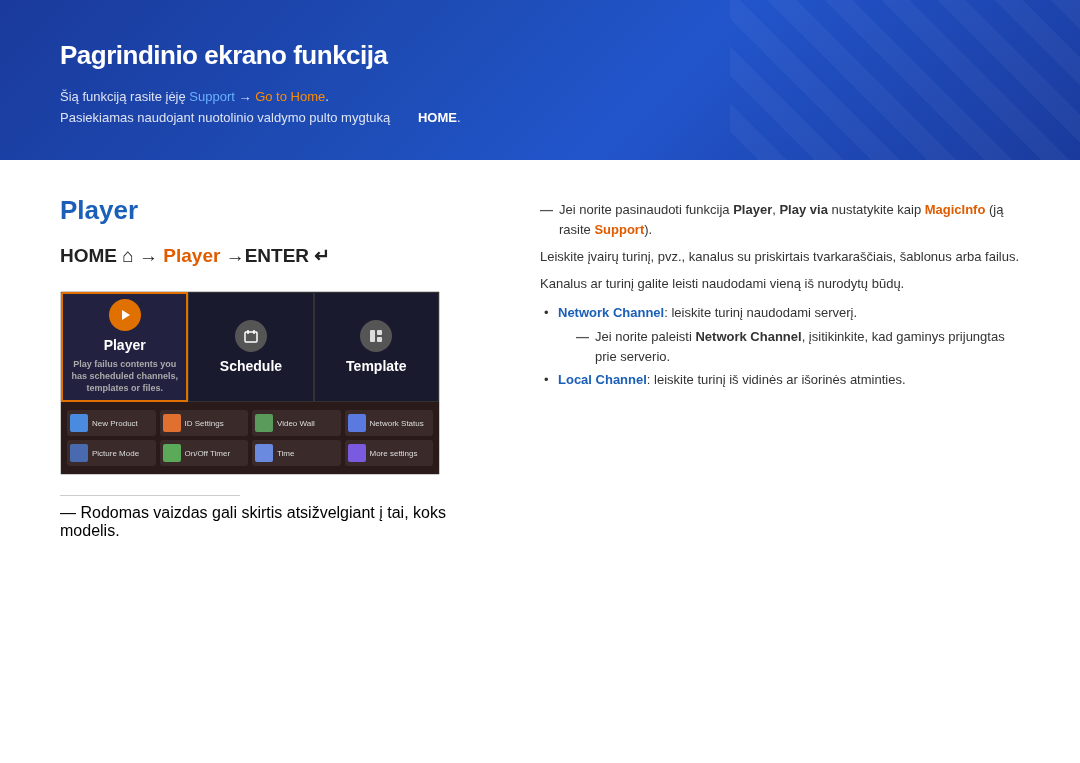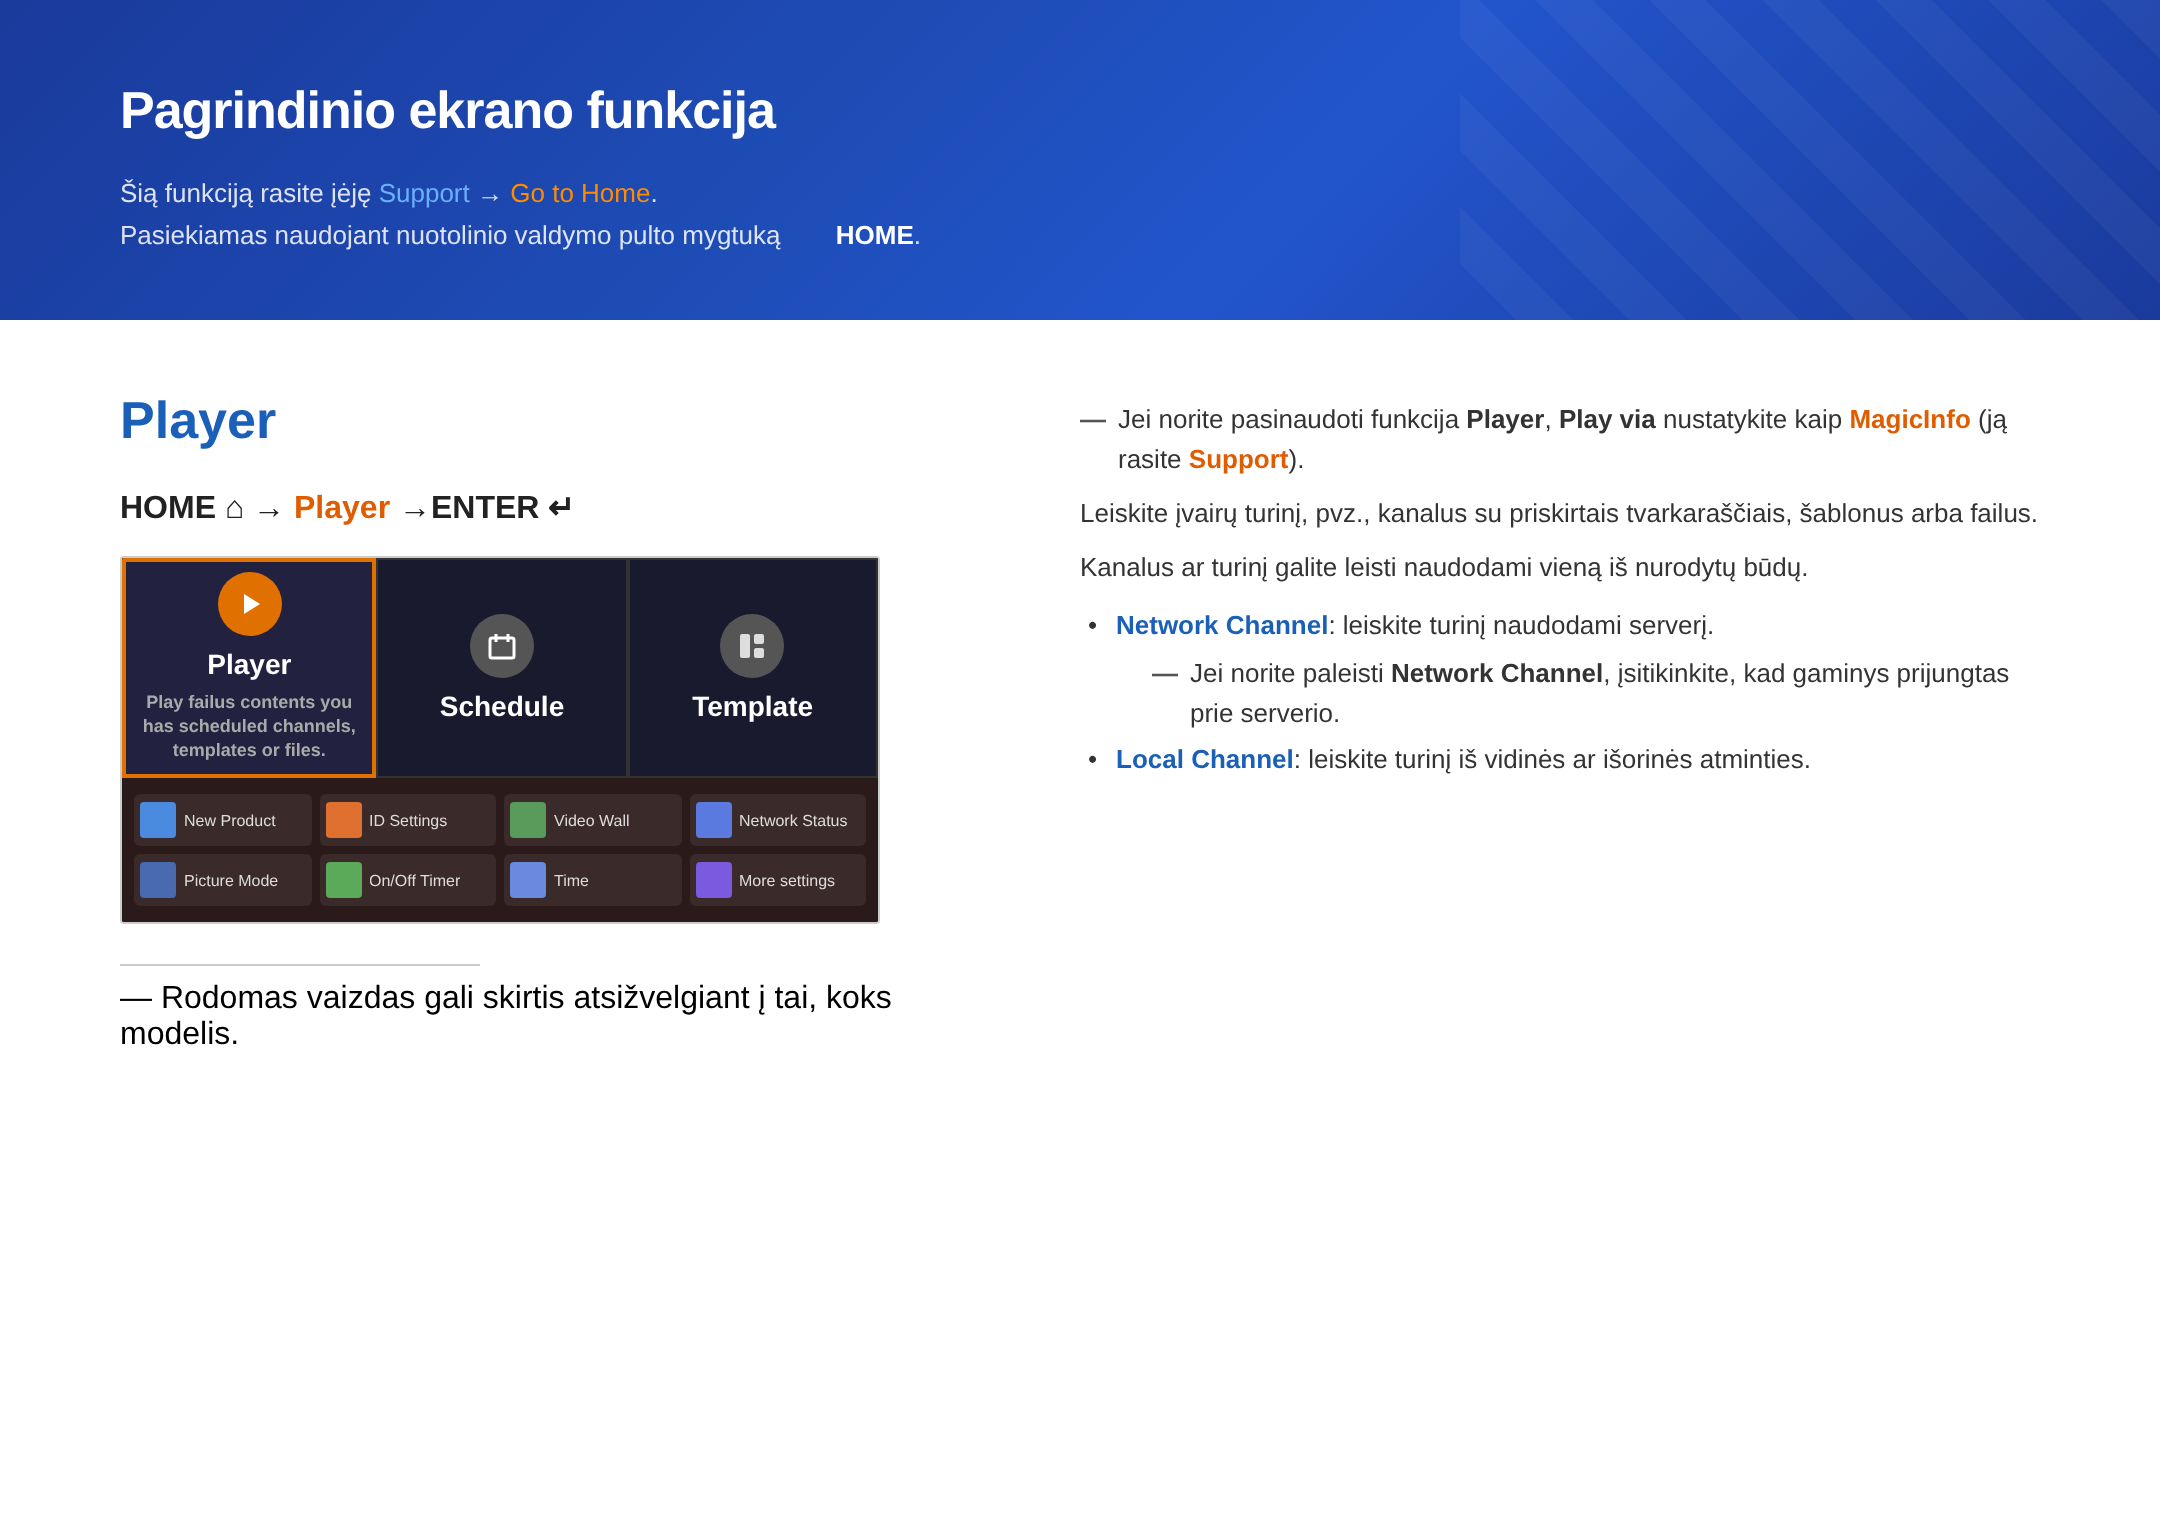--- a/index.html
+++ b/index.html
@@ -80,23 +80,23 @@
     }
 
     .section-title {
       font-size: 26px;
       font-weight: 700;
       color: #1a5fb8;
       margin-bottom: 18px;
     }
 
     .nav-path {
-      font-size: 16px;
+      font-size: 19px;
       color: #222;
-      margin-bottom: 14px;
+      margin-bottom: 24px;
       font-weight: 600;
     }
     .nav-path .nav-player {
       color: #e05c00;
       font-weight: 700;
     }
 
     
     .screenshot-wrapper {
       width: 380px;

